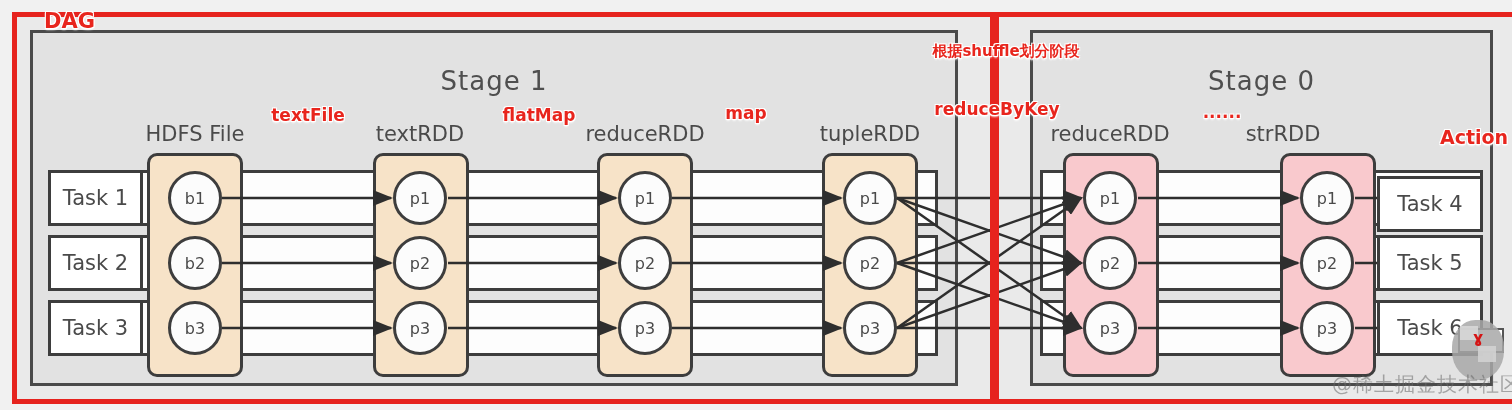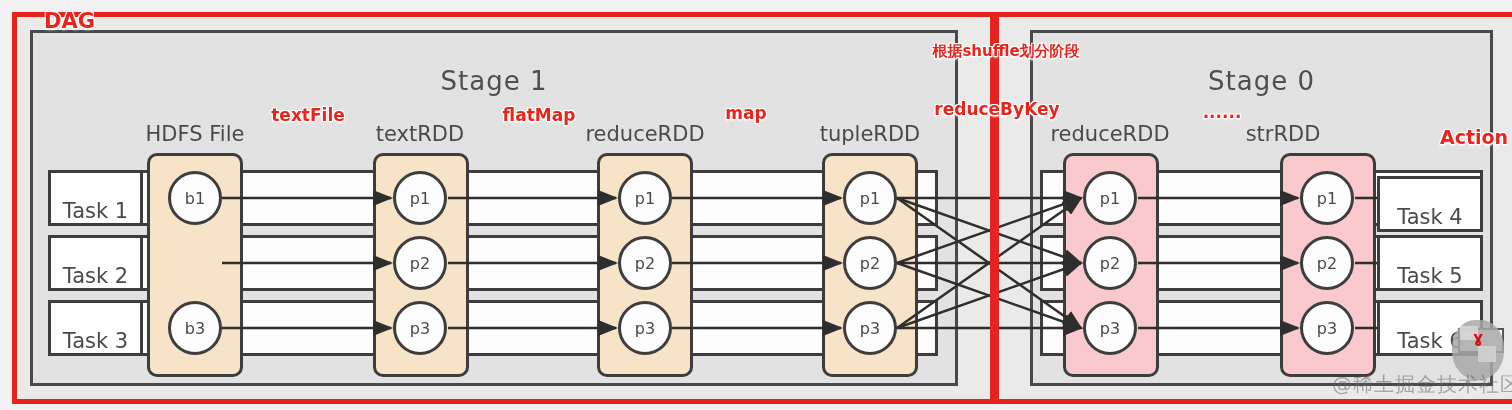--- a/index.html
+++ b/index.html
@@ -16,21 +16,21 @@
     border:3px solid #4a4a4a;box-sizing:border-box;}
   .stage-title{position:absolute;top:33px;width:100%;text-align:center;
     font-size:26px;color:#4f4f4f;letter-spacing:1px;}
 
   
   .bar{position:absolute;height:56px;background:#fdfdfd;border:3px solid #3d3d3d;
     box-sizing:border-box;}
 
   
   .task{position:absolute;height:56px;background:#ffffff;border:3px solid #3d3d3d;
-    box-sizing:border-box;display:flex;align-items:flex-end;justify-content:center;
+    box-sizing:border-box;display:flex;align-items:center;justify-content:center;
     font-size:21px;color:#4a4a4a;}
 
   
   .col{position:absolute;top:153px;height:224px;width:96px;border:3px solid #3d3d3d;
     border-radius:10px;box-sizing:border-box;}
   .col.tan{background:#f7e3c8;}
   .col.pink{background:#f9c9cd;}
 
   .col-label{position:absolute;top:112px;width:170px;text-align:center;
     font-size:21px;color:#4a4a4a;margin-top:10px;}
@@ -111,20 +111,23 @@
 
   <div class="col-label" style="left:110px;">HDFS File</div>
   <div class="col-label" style="left:335px;">textRDD</div>
   <div class="col-label" style="left:560px;">reduceRDD</div>
   <div class="col-label" style="left:785px;">tupleRDD</div>
   <div class="col-label" style="left:1025px;">reduceRDD</div>
   <div class="col-label" style="left:1198px;">strRDD</div>
 
   <div class="circle" style="left:168px;top:171px;">
       <span>b1</span>
+    </div>
+  <div class="circle" style="left:168px;top:236px;">
+      <span>b2</span>
     </div>
   <div class="circle" style="left:168px;top:301px;">
       <span>b3</span>
     </div>
 
   <div class="circle" style="left:393px;top:171px;">
       <span>p1</span>
     </div>
   <div class="circle" style="left:393px;top:236px;">
       <span>p2</span>

